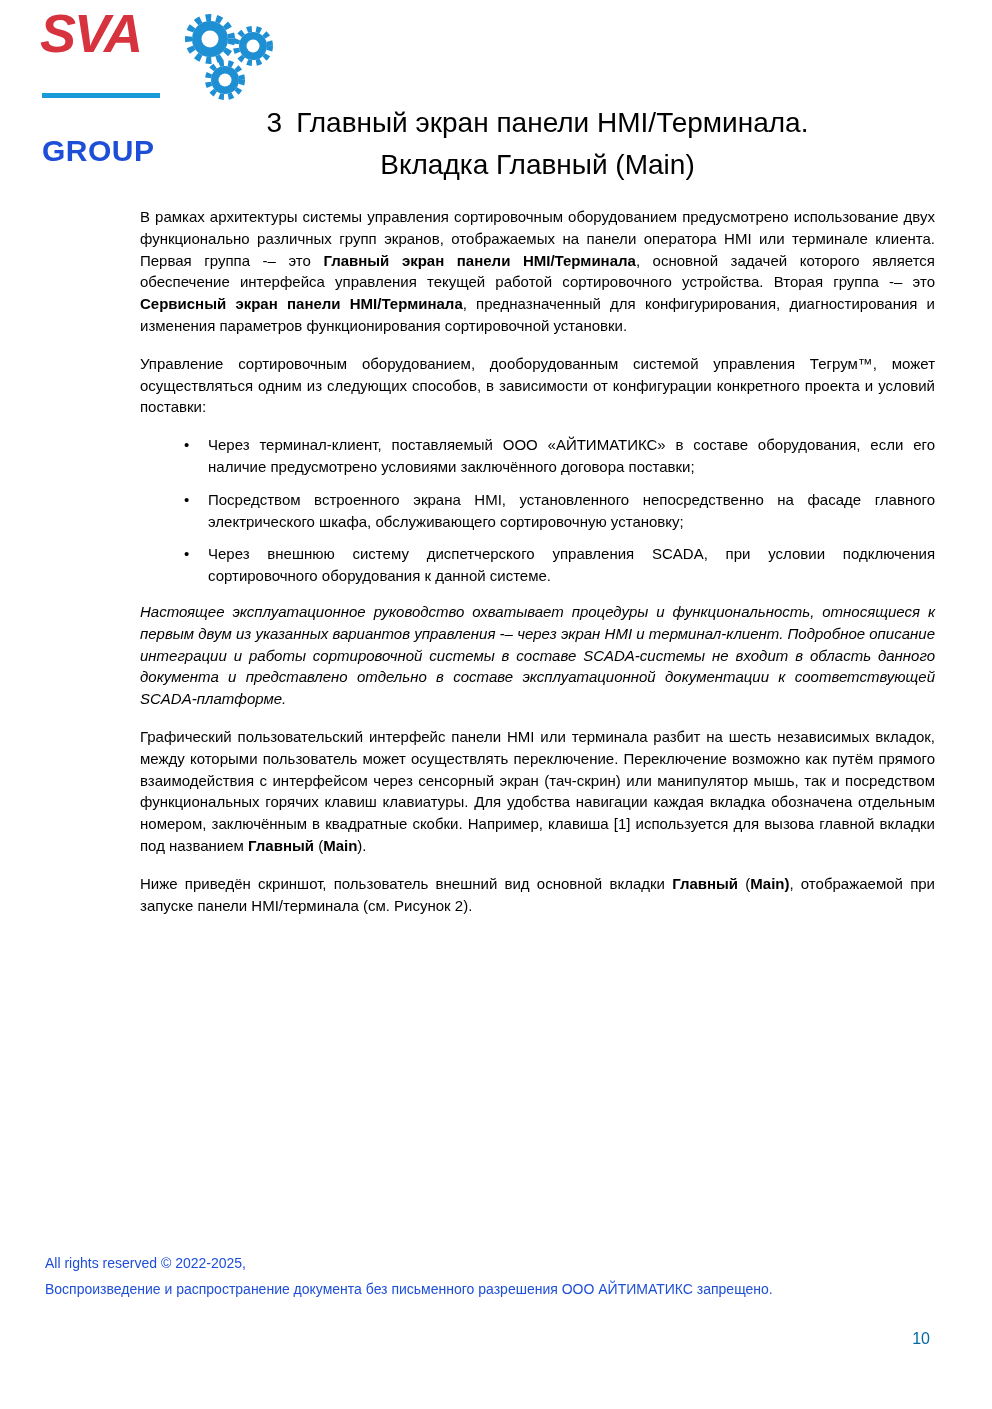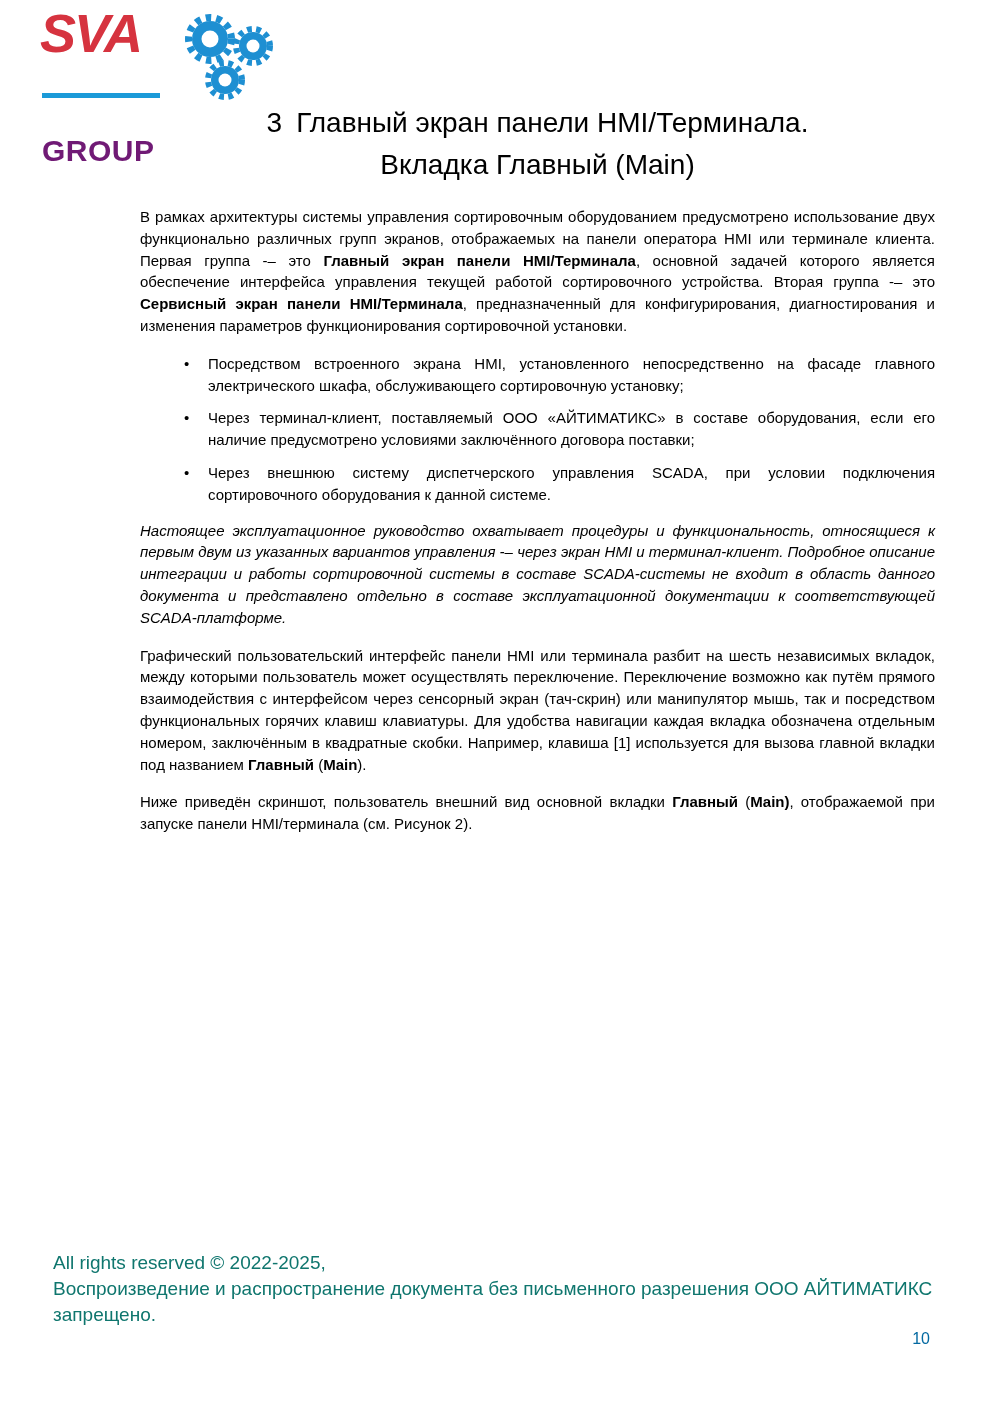--- a/index.html
+++ b/index.html
@@ -30,21 +30,21 @@
     font-weight: 800;
     font-style: italic;
     color: #d6333f;
     letter-spacing: -2px;
   }
   .logo-bar { height: 5px; background: #1b9ad8; margin: 1px 0 2px 2px; width: 118px; }
   .logo-group {
     font-size: 30px;
     line-height: 34px;
     font-weight: 700;
-    color: #701a75;
+    color: #1d4ed8;
     letter-spacing: 0.5px;
     padding-left: 2px;
   }
   .gears { margin-left: 16px; margin-top: 2px; }
 
   
   .heading {
     margin: 102px 57px 0 140px;
     text-align: center;
     font-size: 28px;
@@ -75,25 +75,25 @@
     content: "\2022";
     position: absolute;
     left: -24px;
     top: 0;
     font-size: 15px;
   }
 
   
   .footer {
     position: absolute;
-    left: 53px;
+    left: 45px;
     top: 1250px;
     width: 900px;
-    color: #0f766e;
-    font-size: 19px;
+    color: #1d4ed8;
+    font-size: 14px;
     line-height: 26px;
   }
   .page-number {
     position: absolute;
     top: 1330px;
     right: 62px;
     font-size: 16px;
     color: #0369a1;
   }
 </style>
@@ -130,24 +130,25 @@
     </svg>
   </div>
 
   <h1 class="heading">
     <span class="h-num">3</span><span>Главный экран панели HMI/Терминала.</span><br>
     <span>Вкладка Главный (Main)</span>
   </h1>
 
   <main class="content">
     <p><span>В рамках архитектуры системы управления сортировочным оборудованием предусмотрено использование двух функционально различных групп экранов, отображаемых на панели оператора HMI или терминале клиента. Первая группа -– это </span><span class="b">Главный экран панели HMI/Терминала</span><span>, основной задачей которого является обеспечение интерфейса управления текущей работой сортировочного устройства. Вторая группа -– это </span><span class="b">Сервисный экран панели HMI/Терминала</span><span>, предназначенный для конфигурирования, диагностирования и изменения параметров функционирования сортировочной установки.</span></p>
+    <p>Управление сортировочным оборудованием, дооборудованным системой управления Тегрум™, может осуществляться одним из следующих способов, в зависимости от конфигурации конкретного проекта и условий поставки:</p>
 
     <ul class="bullets">
+      <li>Через терминал-клиент, поставляемый ООО «АЙТИМАТИКС» в составе оборудования, если его наличие предусмотрено условиями заключённого договора поставки;</li>
       <li>Посредством встроенного экрана HMI, установленного непосредственно на фасаде главного электрического шкафа, обслуживающего сортировочную установку;</li>
-      <li>Через терминал-клиент, поставляемый ООО «АЙТИМАТИКС» в составе оборудования, если его наличие предусмотрено условиями заключённого договора поставки;</li>
       <li>Через внешнюю систему диспетчерского управления SCADA, при условии подключения сортировочного оборудования к данной системе.</li>
     </ul>
 
     <p class="italic">Настоящее эксплуатационное руководство охватывает процедуры и функциональность, относящиеся к первым двум из указанных вариантов управления -– через экран HMI и терминал-клиент. Подробное описание интеграции и работы сортировочной системы в составе SCADA-системы не входит в область данного документа и представлено отдельно в составе эксплуатационной документации к соответствующей SCADA-платформе.</p>
     <p><span>Графический пользовательский интерфейс панели HMI или терминала разбит на шесть независимых вкладок, между которыми пользователь может осуществлять переключение. Переключение возможно как путём прямого взаимодействия с интерфейсом через сенсорный экран (тач-скрин) или манипулятор мышь, так и посредством функциональных горячих клавиш клавиатуры. Для удобства навигации каждая вкладка обозначена отдельным номером, заключённым в квадратные скобки. Например, клавиша [1] используется для вызова главной вкладки под названием </span><span class="b">Главный</span><span> (</span><span class="b">Main</span><span>).</span></p>
     <p><span>Ниже приведён скриншот, пользователь внешний вид основной вкладки </span><span class="b">Главный</span><span> (</span><span class="b">Main)</span><span>, отображаемой при запуске панели HMI/терминала (см. Рисунок 2).</span></p>
   </main>
 
   <footer class="footer">
     <div>All rights reserved © 2022-2025,</div>

